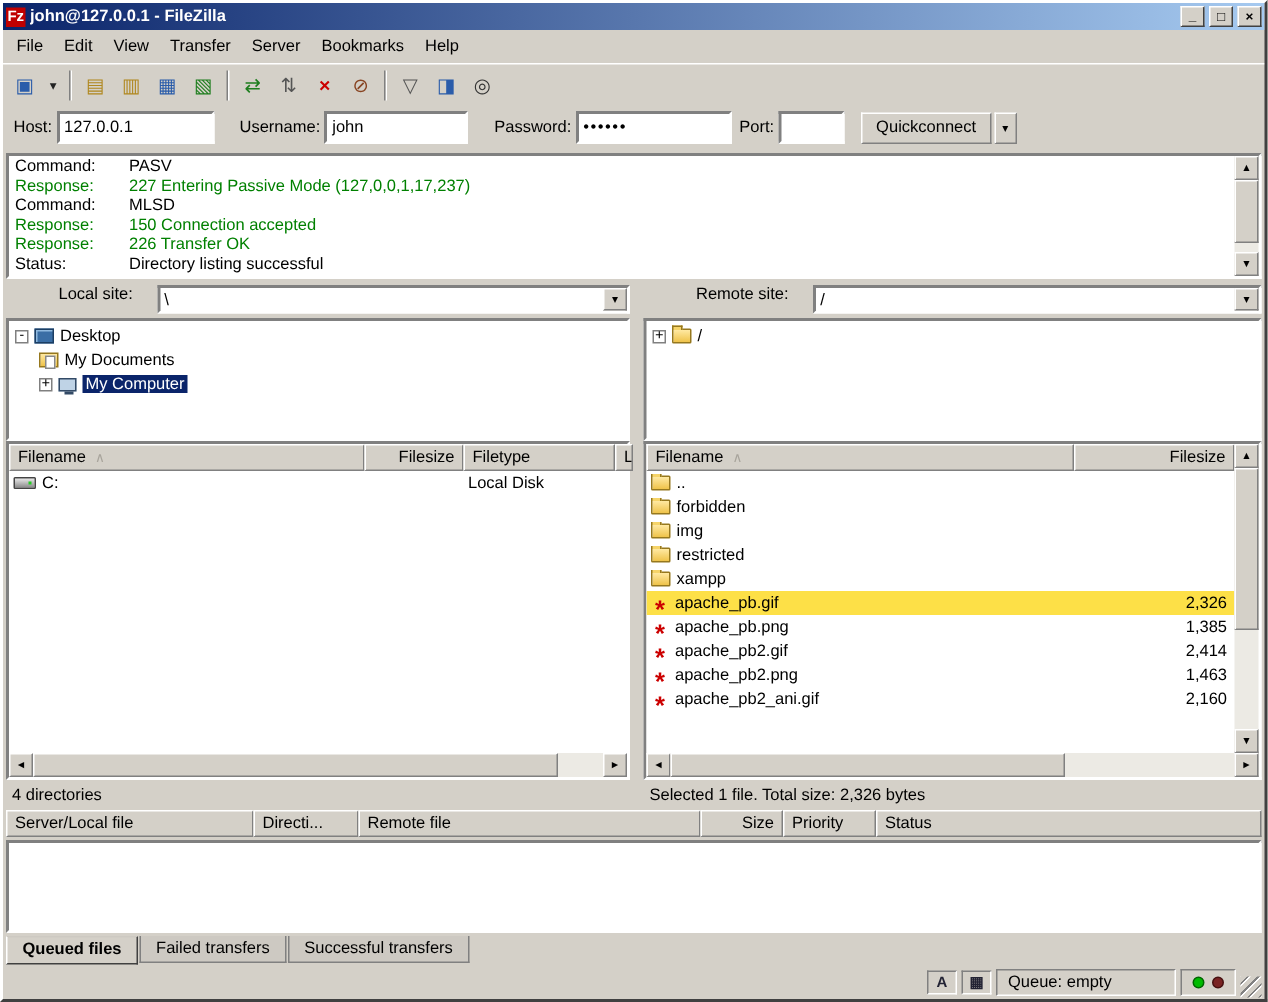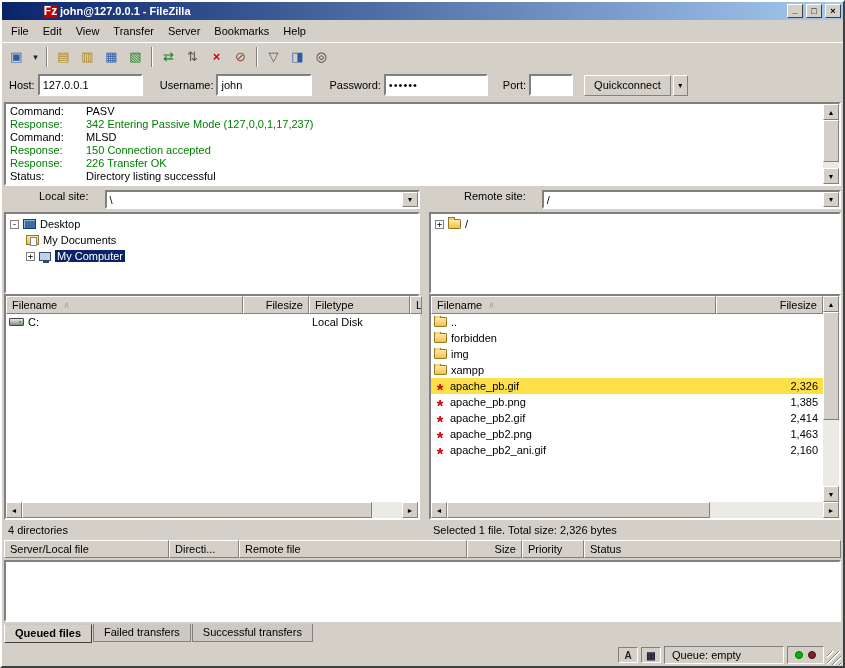--- a/index.html
+++ b/index.html
@@ -6,22 +6,22 @@
   html,body { width:845px; height:668px; }
   body { font-family: "Liberation Sans", sans-serif; font-size: 11px; background:#808080; color:#000; }
 
   .window { width:845px; height:668px; background:#D4D0C8; border:2px solid;
             border-color:#FFFFFF #404040 #404040 #FFFFFF; display:flex; flex-direction:column; overflow:hidden; }
   .raised1 { border:1px solid; border-color:#FFFFFF #808080 #808080 #FFFFFF; }
 
   
   .titlebar { height:18px; flex:none; background:linear-gradient(to right,#0A246A,#A6CAF0);
               display:flex; align-items:center; padding:0 2px; gap:3px; }
-  .app-icon { width:13px; height:13px; background:#C00000; color:#fff; font-size:12px; font-weight:bold;
-              display:flex; align-items:center; justify-content:center; flex:none;margin-left:40px; }
+  .app-icon { width:13px; height:13px; background:#C00000; color:#fff; font-size:10px; font-weight:bold;
+              display:flex; align-items:center; justify-content:center; flex:none; }
   .title-text { color:#fff; font-weight:bold; flex:1; white-space:nowrap; overflow:hidden; }
   .win-btn { width:16px; height:14px; background:#D4D0C8; border:1px solid;
              border-color:#FFFFFF #404040 #404040 #FFFFFF; font-size:9px; font-weight:bold;
              display:flex; align-items:center; justify-content:center; flex:none; line-height:1; }
   .win-btn.min { align-items:flex-end; padding-bottom:2px; }
 
   
   .menubar { height:22px; flex:none; display:flex; align-items:center; padding:4px 2px; }
   .menu-item { padding:3px 7px; }
 
@@ -214,35 +214,35 @@
       </div>
   </div>
 
   <div class="quickbar">
     <span>Host:</span>
     <input class="qc-input" style="width: 105px;" value="127.0.0.1">
     <span style="margin-left:14px">Username:</span>
     <input class="qc-input" style="width: 96px;" value="john">
     <span style="margin-left:14px">Password:</span>
     <input class="qc-input qc-pass" style="width: 104px;" value="••••••">
-    <span style="margin-left:12px">Port:</span>
+    <span style="margin-left:2px">Port:</span>
     <input class="qc-input" style="width: 44px;" value="">
     <div class="qc-btn raised1" style="margin-left:8px">Quickconnect</div>
     <div class="qc-drop raised1">▾</div>
   </div>
 
   <div class="log-outer">
     <div class="log-lines">
       <div class="log-line" style="color: rgb(0, 0, 0);">
           <span class="log-label">Command:</span>
           <span>PASV</span>
         </div>
       <div class="log-line" style="color: rgb(0, 128, 0);">
           <span class="log-label">Response:</span>
-          <span>342 Entering Passive Mode (127,0,0,1,17,237)</span>
+          <span>227 Entering Passive Mode (127,0,0,1,17,237)</span>
         </div>
       <div class="log-line" style="color: rgb(0, 0, 0);">
           <span class="log-label">Command:</span>
           <span>MLSD</span>
         </div>
       <div class="log-line" style="color: rgb(0, 128, 0);">
           <span class="log-label">Response:</span>
           <span>150 Connection accepted</span>
         </div>
       <div class="log-line" style="color: rgb(0, 128, 0);">
@@ -376,20 +376,27 @@
                   <span class="cell rc-name">
                     <span class="ic ic-folder"></span>
                     <span>forbidden</span>
                   </span>
                   <span class="cell rc-size"></span>
                 </div>
               <div class="fl-row">
                   <span class="cell rc-name">
                     <span class="ic ic-folder"></span>
                     <span>img</span>
+                  </span>
+                  <span class="cell rc-size"></span>
+                </div>
+              <div class="fl-row">
+                  <span class="cell rc-name">
+                    <span class="ic ic-folder"></span>
+                    <span>restricted</span>
                   </span>
                   <span class="cell rc-size"></span>
                 </div>
               <div class="fl-row">
                   <span class="cell rc-name">
                     <span class="ic ic-folder"></span>
                     <span>xampp</span>
                   </span>
                   <span class="cell rc-size"></span>
                 </div>

